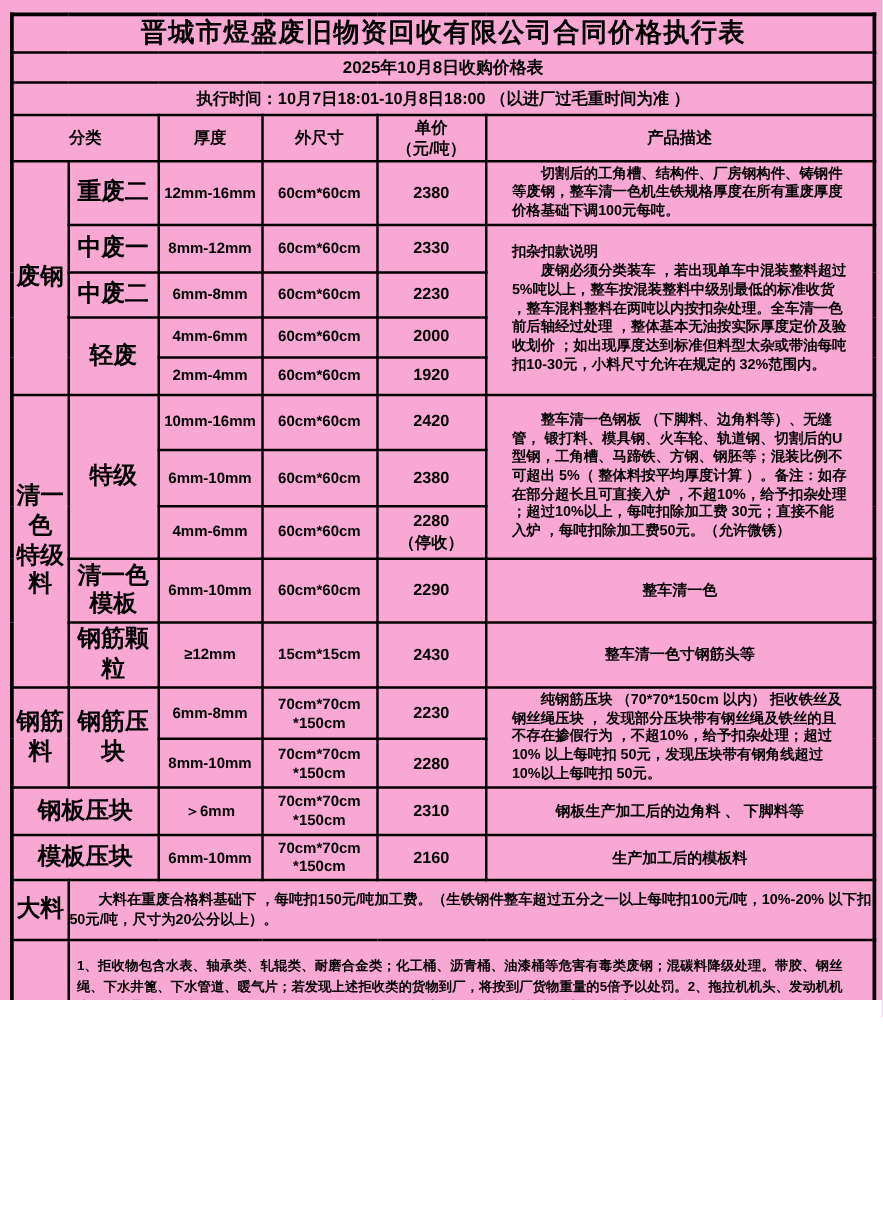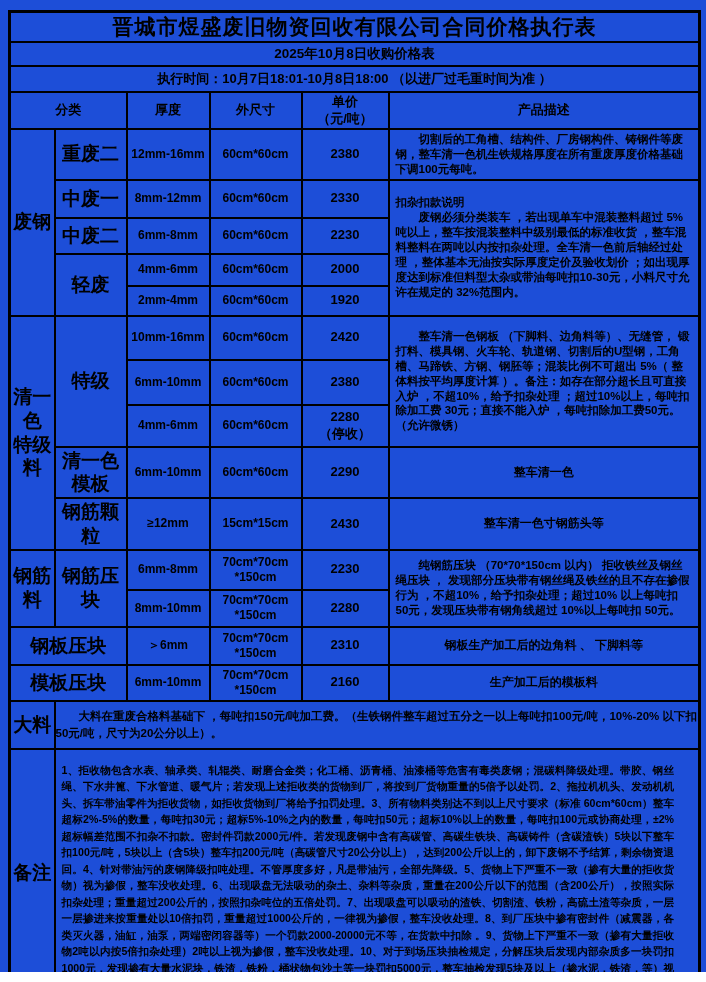--- a/index.html
+++ b/index.html
@@ -1,36 +1,36 @@
 <!DOCTYPE html>
 <html><head>
 <meta charset="utf-8">
 <style>
   html,body{margin:0;padding:0;background:#ffffff;}
   .page{
-    position:relative;width:706px;height:972px;background:#1d4ed8;
+    position:relative;width:706px;height:800px;background:#f9a8d4;
     font-family:"Liberation Sans","DejaVu Sans",sans-serif;
     font-weight:bold;color:#000;overflow:hidden;
   }
   table.sheet{
     position:absolute;left:8px;top:10px;width:690px;
     border-collapse:collapse;table-layout:fixed;
     border:3px solid #000;
   }
   td{
     border:2px solid #000;text-align:center;vertical-align:middle;
     padding:1px 2px;font-size:12px;line-height:1.25;overflow:hidden;
   }
   .title-cell{font-size:21px;letter-spacing:1px;}
   .sub-cell{font-size:13.5px;}
   .exec-cell{font-size:13px;}
   .head-cell{font-size:13px;}
   .price-cell{font-size:13px;}
   .label-cell{font-size:19px;}
-  .desc{text-align:left;font-size:11.5px;line-height:1.3;padding:2px 6px;}
+  .desc{text-align:left;font-size:11.5px;line-height:1.3;padding:2px 20px;}
   .desc .indent{text-indent:2em;}
   .desc .ctitle{text-align:left;}
   .desc-center{font-size:12px;text-align:center;margin-top:25px;}
   .dalia-text{text-align:left;font-size:11.5px;line-height:1.45;padding:2px 0;}
   .dalia-text .indent{text-indent:2em;}
   .remarks-text{
     text-align:justify;font-size:10.6px;line-height:1.56;
     padding:12px 24px 4px 6px;vertical-align:top;
   }
   .footer-cell{

